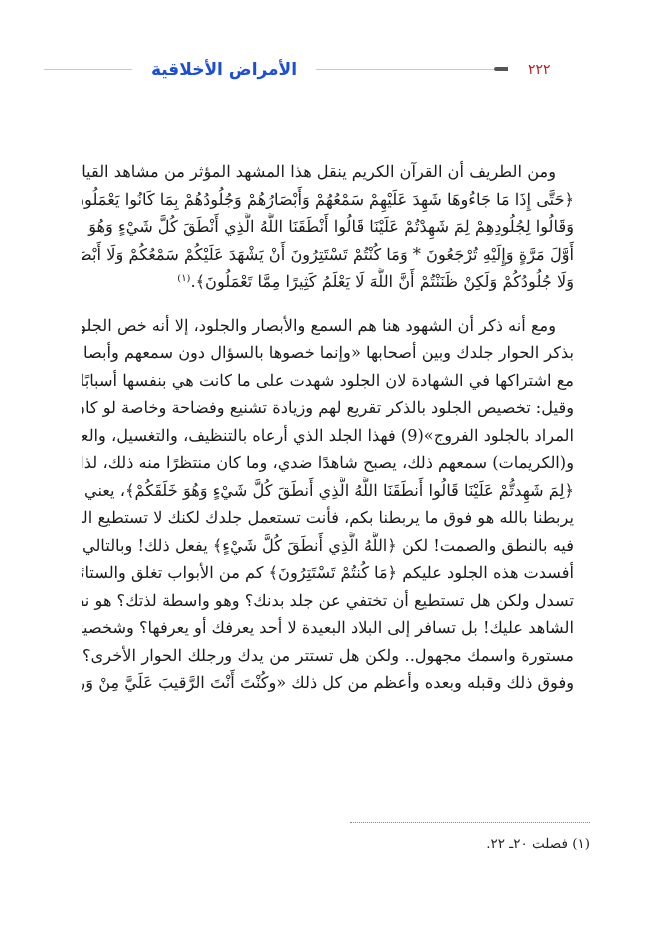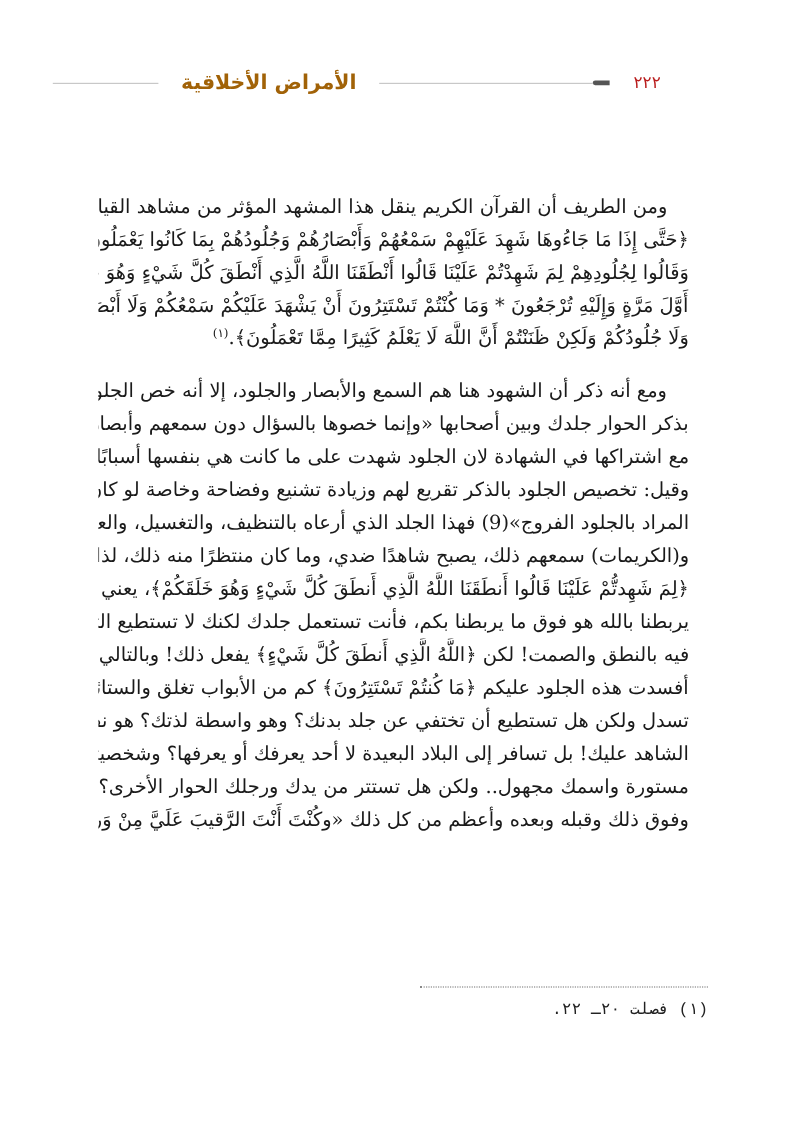--- a/index.html
+++ b/index.html
@@ -49,21 +49,21 @@
     }
     .header .title {
       position: absolute;
       left: 92px;
       top: 0;
       width: 176px;
       text-align: center;
       font-family: "DejaVu Sans", "Liberation Sans", sans-serif;
       font-weight: bold;
       font-size: 17px;
-      color: #a16207;
+      color: #1d4ed8;
       line-height: 26px;
       direction: rtl;
     }
     .header .page-num {
       position: absolute;
       left: 484px;
       top: 0;
       font-family: "DejaVu Sans", "Liberation Sans", sans-serif;
       font-size: 14px;
       color: #b91c1c;
@@ -110,21 +110,20 @@
     }
     .footnotes {
       position: absolute;
       top: 830px;
       left: 350px;
       width: 240px;
       direction: rtl;
       font-size: 13.5px;
       line-height: 26px;
       color: #222;
-      font-family: Liberation Mono, monospace;
     }
     .footnote { display: block; white-space: nowrap; }
   </style>
 </head>
 <body>
 
 <div class="page">
 
   <div class="header">
     <div class="rule rule-left"></div>

